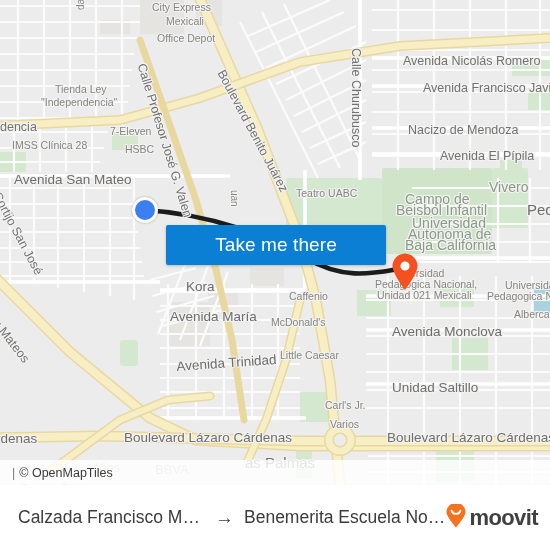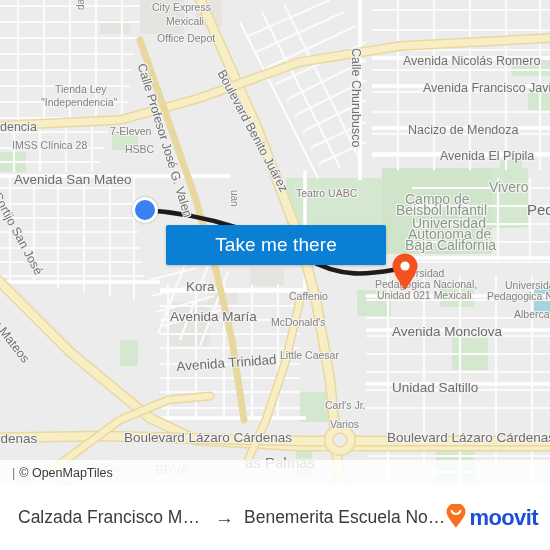--- a/index.html
+++ b/index.html
@@ -146,21 +146,21 @@
   #route-arrow { font-size: 19px; color: #3c3c3c; flex: 0 0 auto; }
   #moovit-logo {
     display: flex;
     align-items: center;
     gap: 2px;
     flex: 0 0 auto;
   }
   #moovit-wordmark {
     font-size: 22px;
     font-weight: bold;
-    color: #1d4ed8;
+    color: #404040;
     letter-spacing: -0.6px;
   }
 </style>
 </head>
 <body>
 
 <div id="app">
 
   <div id="map">
     <svg width="550" height="485" viewBox="0 0 550 485">

